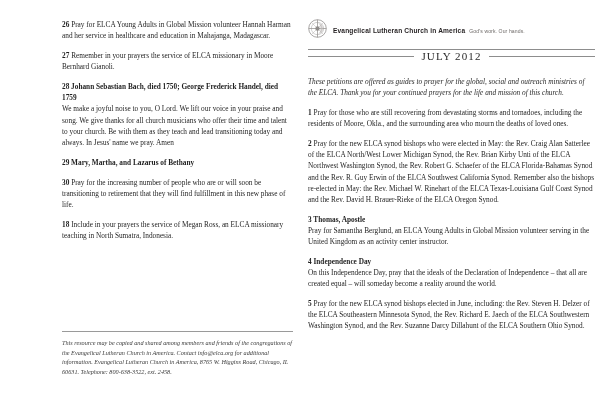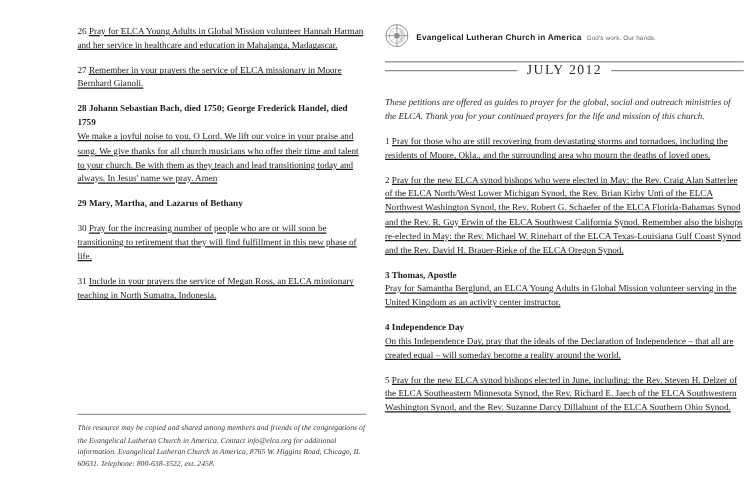--- a/index.html
+++ b/index.html
@@ -104,27 +104,27 @@
     text-align: left;
   }
   .entry {
     margin-top: 9px;
     font-size: 7.3px;
     line-height: 1.52;
     color: #1e1e1e;
   }
   .entry:first-of-type { margin-top: 0; }
   .entry .num {
-    font-weight: normal;
+    font-weight: bold;
   }
   .entry .head {
     font-weight: bold;
     display: block;
   }
-  .entry .text { display: block; text-decoration: underline; }
+  .entry .text { display: block; }
   .entry.inline .text { display: inline; }
 
   
   .footer {
     position: absolute;
     left: 62px;
     top: 331px;
     width: 231px;
   }
   .footer-rule {
@@ -164,21 +164,21 @@
     <div class="entry">
       <span class="head">29 Mary, Martha, and Lazarus of Bethany</span>
     </div>
 
     <div class="entry inline">
       <span class="num">30</span>
       <span class="text">Pray for the increasing number of people who are or will soon be transitioning to retirement that they will find fulfillment in this new phase of life.</span>
     </div>
 
     <div class="entry inline">
-      <span class="num">31</span>
+      <span class="num">18</span>
       <span class="text">Include in your prayers the service of Megan Ross, an ELCA missionary teaching in North Sumatra, Indonesia.</span>
     </div>
 
   </div>
 
   <div class="footer">
     <hr class="footer-rule">
     <div class="footer-text">This resource may be copied and shared among members and friends of the congregations of the Evangelical Lutheran Church in America. Contact info@elca.org for additional information. Evangelical Lutheran Church in America, 8765 W. Higgins Road, Chicago, IL 60631. Telephone: 800-638-3522, ext. 2458.</div>
   </div>
 

